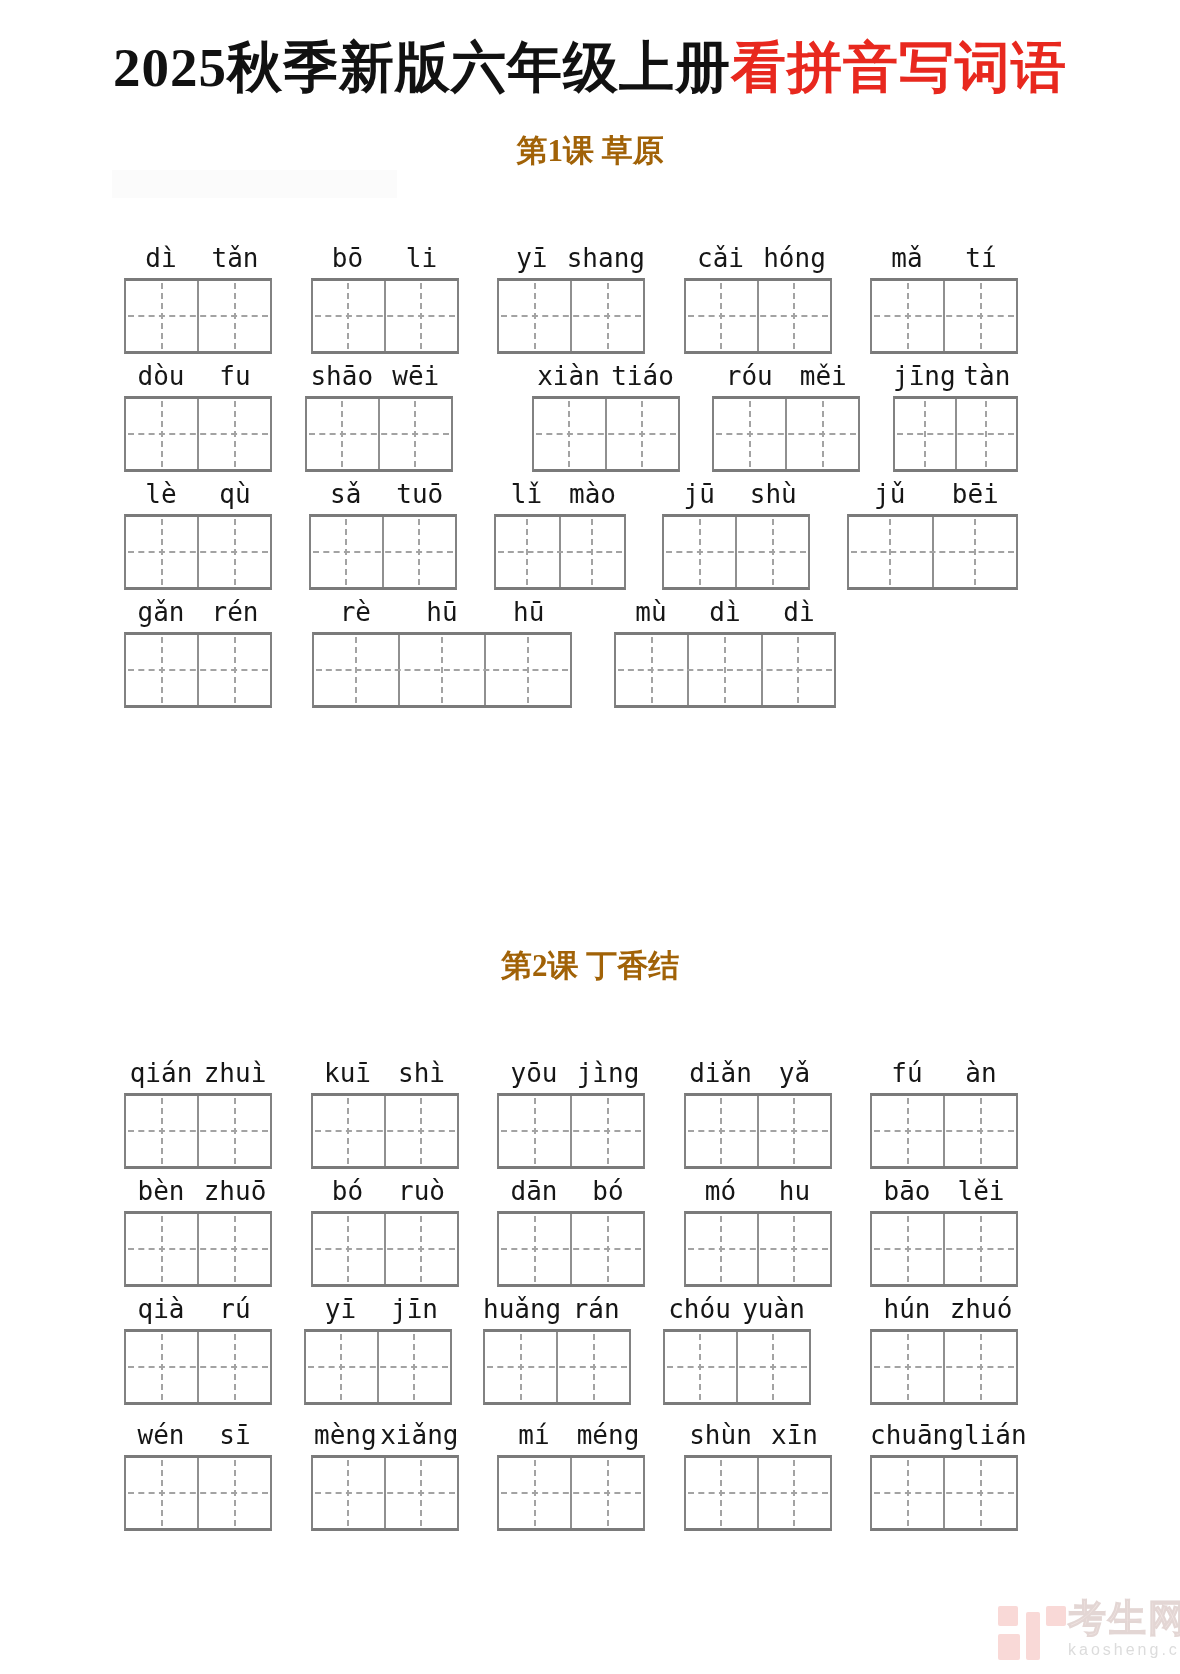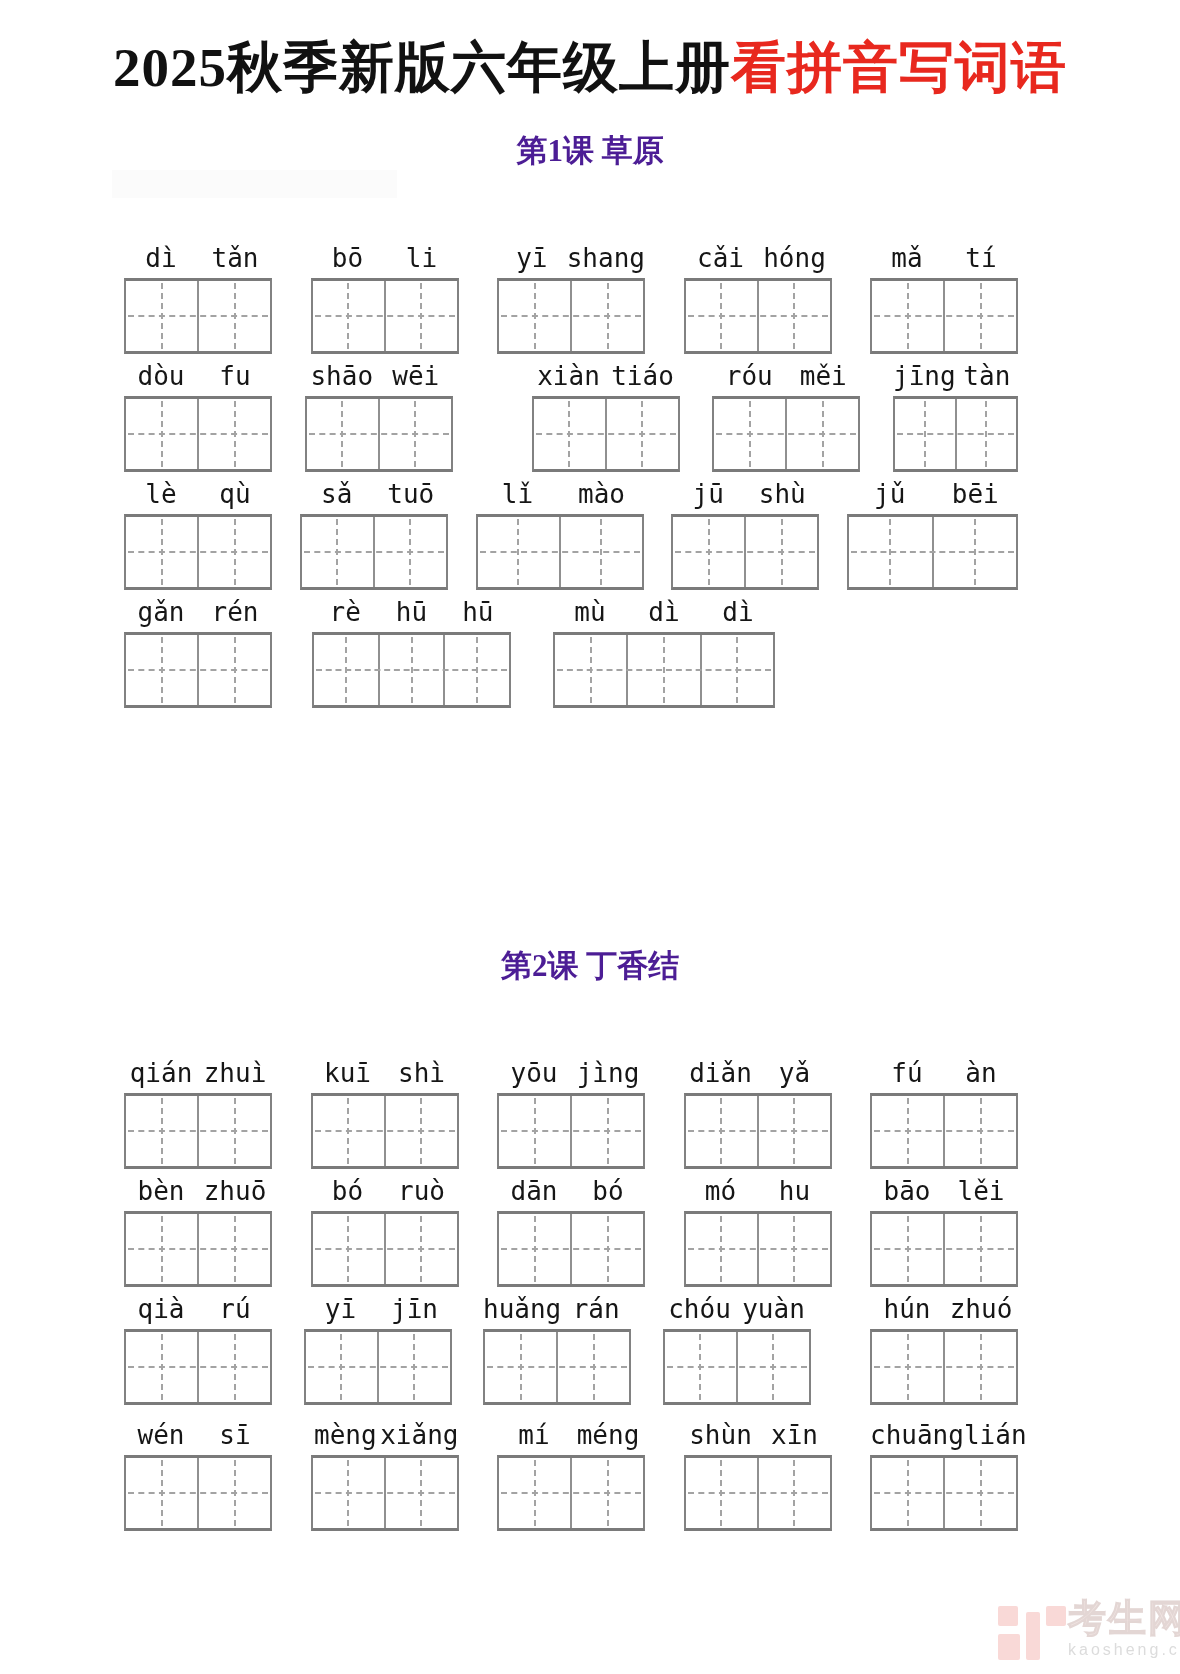--- a/index.html
+++ b/index.html
@@ -12,21 +12,21 @@
   .title {
     padding-top:38px; text-align:center;
     font-family:"Liberation Serif","DejaVu Serif",serif;
     font-weight:900; font-size:55px; line-height:60px;
     color:#111111; letter-spacing:1px; white-space:nowrap;
   }
   .title .red { }
   
   .sec-head {
     text-align:center; font-family:"Liberation Serif","DejaVu Serif",serif;
-    font-weight:bold; font-size:31px; line-height:38px; color:#4c1d95;
+    font-weight:bold; font-size:31px; line-height:38px; color:#a16207;
   }
   .sec-1 .sec-head { margin-top:34px; }
   .sec-2 .sec-head { margin-top:239px; }
   
   .ghost-band {
     position:absolute; left:112px; top:170px; width:285px; height:28px;
     background:#fbfbfb;
   }
   
   .rows { margin-left:124px; width:894px; }
@@ -206,21 +206,21 @@
           <div class="word" style="width: 148px;">
             <div class="pinyin">
               <span class="syl">sǎ</span>
               <span class="syl">tuō</span>
             </div>
             <div class="grid">
               <div class="cell"></div>
               <div class="cell"></div>
             </div>
           </div>
-          <div class="word" style="width: 168px;">
+          <div class="word" style="width: 132px;">
             <div class="pinyin">
               <span class="syl">lǐ</span>
               <span class="syl">mào</span>
             </div>
             <div class="grid">
               <div class="cell"></div>
               <div class="cell"></div>
             </div>
           </div>
           <div class="word" style="width: 148px;">
@@ -248,21 +248,21 @@
           <div class="word" style="width: 148px; margin-left: 0px;">
             <div class="pinyin">
               <span class="syl">gǎn</span>
               <span class="syl">rén</span>
             </div>
             <div class="grid">
               <div class="cell"></div>
               <div class="cell"></div>
             </div>
           </div>
-          <div class="word" style="width: 199px; margin-left: 40px;">
+          <div class="word" style="width: 260px; margin-left: 40px;">
             <div class="pinyin">
               <span class="syl">rè</span>
               <span class="syl">hū</span>
               <span class="syl">hū</span>
             </div>
             <div class="grid">
               <div class="cell"></div>
               <div class="cell"></div>
               <div class="cell"></div>
             </div>

